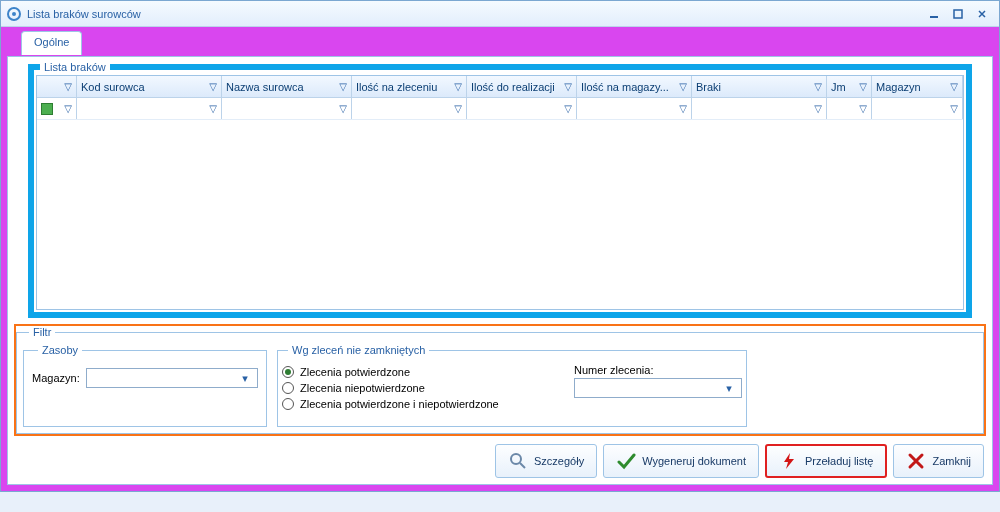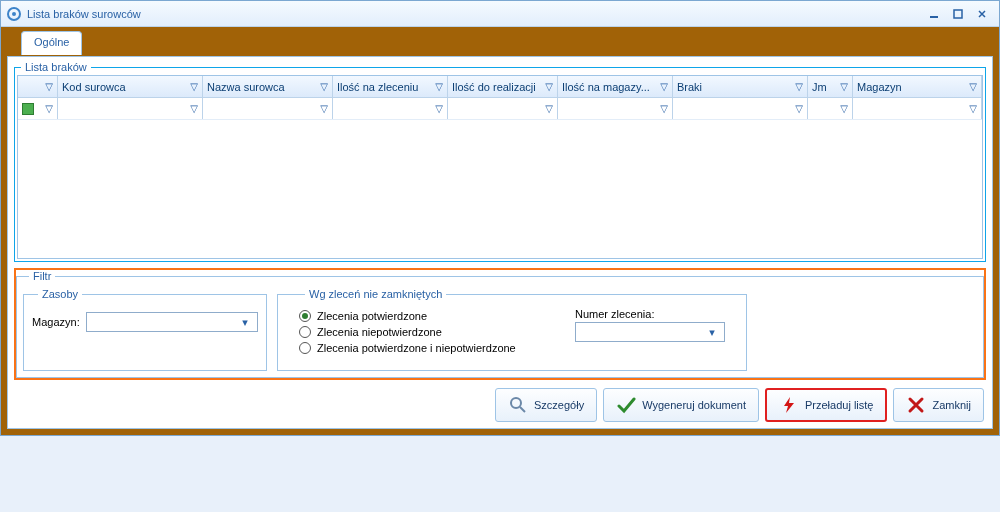--- a/index.html
+++ b/index.html
@@ -1,52 +1,52 @@
 <!DOCTYPE html>
 <html><head>
 <meta charset="utf-8">
 <style>
 *{box-sizing:border-box;margin:0;padding:0;font-family:"Segoe UI",Tahoma,sans-serif;font-size:11px}
 body{background:#e8f0fa;width:1000px;height:512px;overflow:hidden}
-.window{width:1000px;height:436px;background:#a16207;border:1px solid #7ba7d1;display:flex;flex-direction:column}
+.window{width:1000px;height:492px;background:#d946ef;border:1px solid #7ba7d1;display:flex;flex-direction:column}
 .titlebar{height:26px;background:linear-gradient(#f5faff,#e2eefc);border-bottom:1px solid #bcd3ea;display:flex;align-items:center;padding:0 6px;color:#2961a5}
 .titlebar .ticon{width:14px;height:14px;margin-right:6px;display:inline-flex;align-items:center;justify-content:center}
 .titlebar .title{flex:1}
 .winbtn{width:22px;height:16px;margin-left:2px;display:flex;align-items:center;justify-content:center;color:#2961a5;cursor:pointer}
 .client{flex:1;padding:4px 6px 6px;display:flex;flex-direction:column;gap:2px}
 .tabs{display:flex;height:24px;position:relative;z-index:2}
 .tab{padding:4px 12px;border:1px solid #9ec4e6;border-bottom:none;background:#fff;border-radius:4px 4px 0 0;color:#2961a5;margin-left:14px;cursor:pointer}
 .tcontent{border:1px solid #9ec4e6;flex:1;background:#fff;display:flex;flex-direction:column;margin-top:-1px}
-fieldset.lb{margin:4px 6px 4px;border:1px solid #0ea5e9;flex:1;display:flex;flex-direction:column}
+fieldset.lb{margin:4px 20px 4px;border:6px solid #0ea5e9;flex:1;display:flex;flex-direction:column}
 fieldset legend{color:#2961a5;padding:0 4px;margin-left:6px}
 .grid{flex:1;margin:2px;border:1px solid #9ec4e6;display:flex;flex-direction:column;background:#fff;overflow:hidden}
 .ghrow,.gfrow{display:flex;height:22px}
 .ghrow{background:linear-gradient(#f2f8ff,#dceafb);border-bottom:1px solid #bcd3ea}
 .gfrow{background:#fff;border-bottom:1px solid #e3edf8}
 .gcell{border-right:1px solid #bcd3ea;display:flex;align-items:center;padding:0 4px;color:#0b3e73;position:relative;overflow:hidden;white-space:nowrap}
 .gcell .lbl{flex:1;text-overflow:ellipsis;overflow:hidden}
 .fic{color:#2961a5;font-size:10px;margin-left:auto}
 .c0{width:40px;justify-content:center}
 .c1{width:145px}.c2{width:130px}.c3{width:115px}.c4{width:110px}.c5{width:115px}.c6{width:135px}.c7{width:45px}.c8{flex:1}
 .chkbox{width:12px;height:12px;border:1px solid #2e7d32;background:#4caf50;display:inline-block}
 .gbody{flex:1;background:#fff}
 
 .redbox{border:2px solid #f97316}
 .filt{margin:2px 6px;position:relative}
 fieldset.filt-outer{border:1px solid #9ec4e6;padding:6px}
 .filt-inner{display:flex;gap:10px}
 fieldset.zasoby{border:1px solid #9ec4e6;width:244px;padding:10px 8px 36px}
-fieldset.wg{border:1px solid #9ec4e6;flex:1;padding:6px 21px;max-width:470px}
+fieldset.wg{border:1px solid #9ec4e6;flex:1;padding:6px 4px;max-width:470px}
 .row{display:flex;align-items:center;gap:6px;margin:2px 0}
 .combo{flex:1;height:20px;border:1px solid #8faccb;background:#fff;display:flex;align-items:center;padding:0 4px;cursor:pointer}
 .combo .arrow{margin-left:auto;width:16px;text-align:center;color:#2961a5}
 .radio-row{display:flex;align-items:center;gap:6px;margin:4px 0;cursor:pointer}
 .radio{width:12px;height:12px;border:1px solid #555;border-radius:50%;display:inline-flex;align-items:center;justify-content:center}
 .radio.sel::after{content:"";width:6px;height:6px;border-radius:50%;background:#2e7d32;display:block}
-.wg-layout{display:flex;gap:16px}
+.wg-layout{display:flex;gap:32px}
 .wg-left{flex:0 0 260px}
 .wg-right{flex:1}
 
 .btnbar{display:flex;justify-content:flex-end;gap:6px;padding:6px 8px}
 .btn{min-width:90px;height:34px;border:1px solid #9ec4e6;border-radius:3px;background:linear-gradient(#fdfeff,#e8f1fb);display:flex;align-items:center;justify-content:flex-start;gap:6px;padding:0 12px;color:#183a66;cursor:pointer}
 .btn .bicon{width:20px;height:20px;display:flex;align-items:center;justify-content:center}
 .btn-red{border:2px solid #e02020}
 svg{display:block}
 </style>
 </head>

